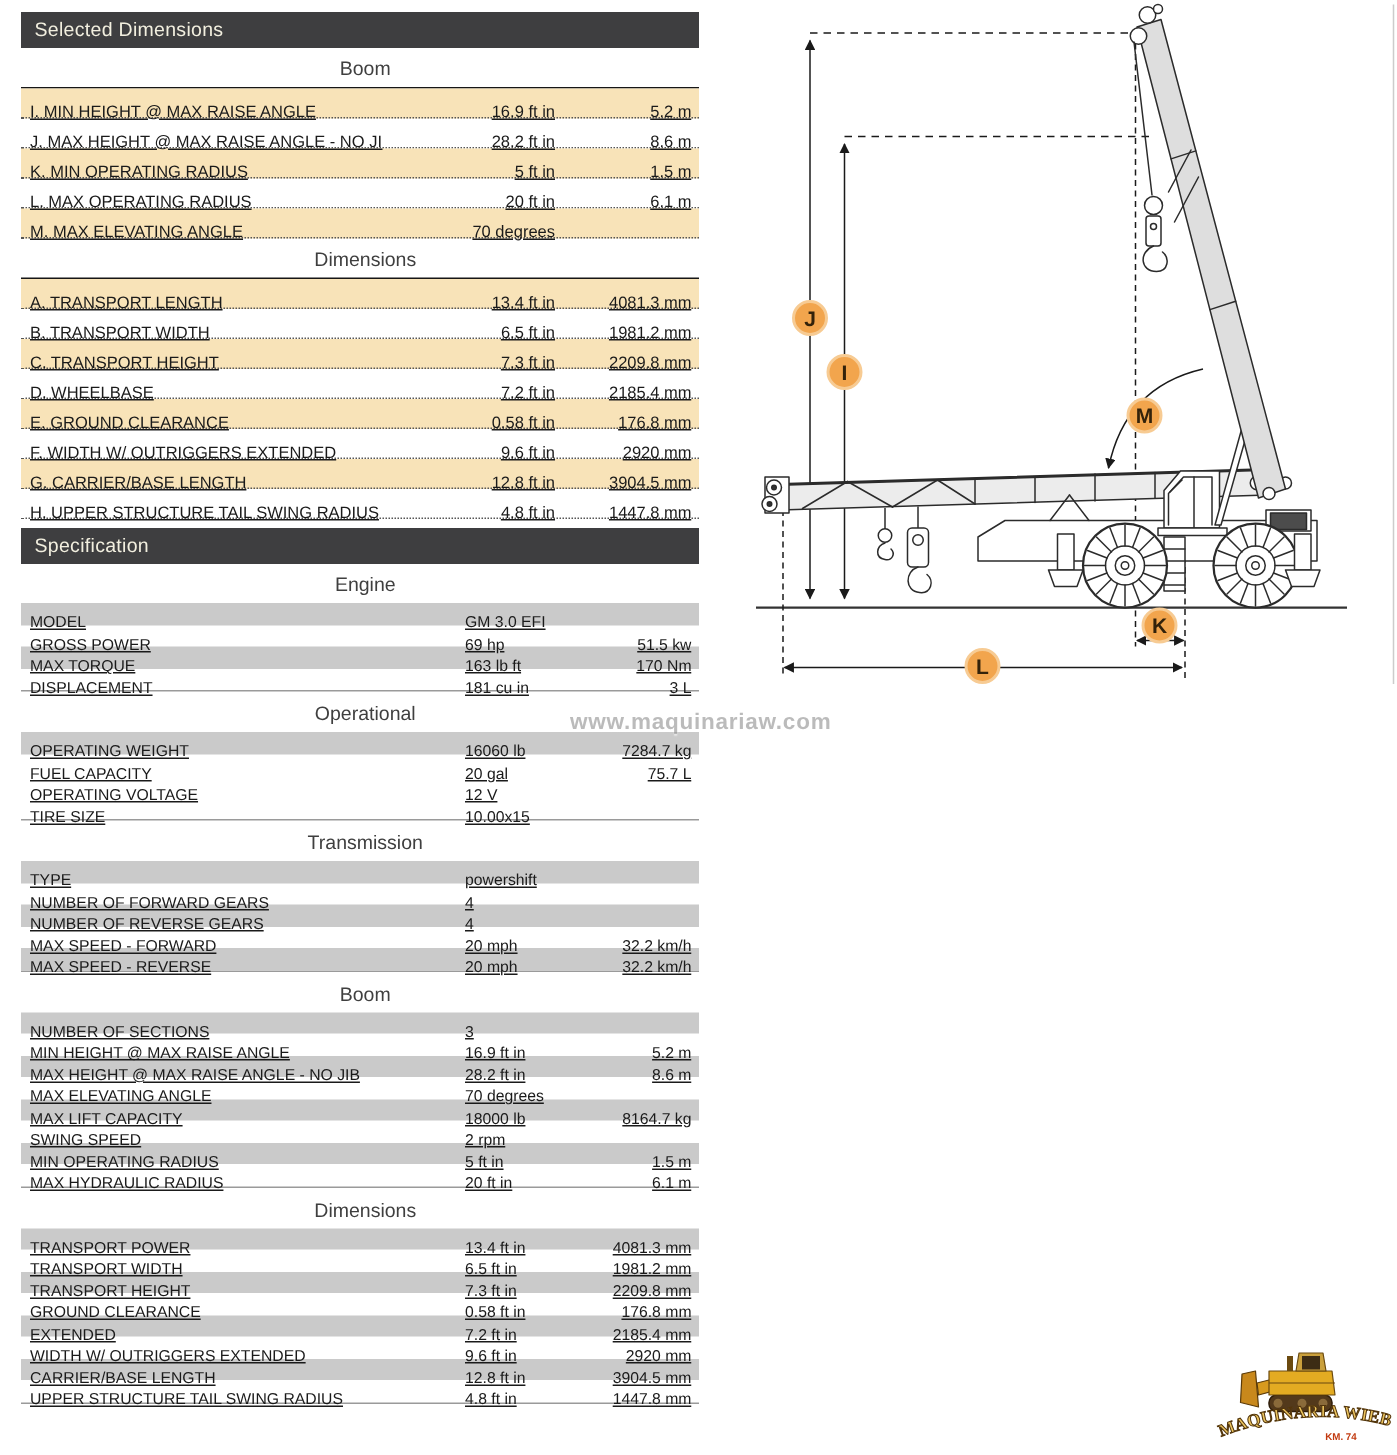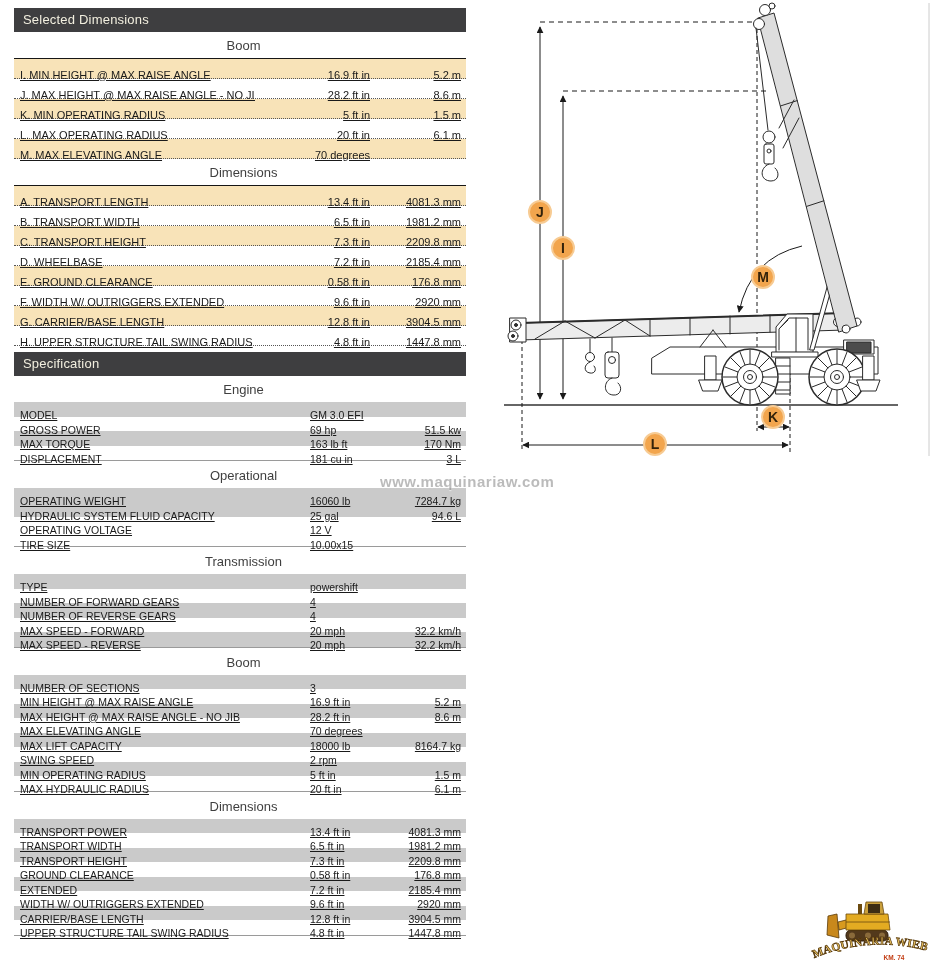--- a/index.html
+++ b/index.html
@@ -149,24 +149,24 @@
               <span class="c c2">3 L</span>
             </div>
           </div>
           <div class="section-heading">Operational</div>
           <div class="row-group">
             <div class="row stripe">
               <span class="c c0">OPERATING WEIGHT</span>
               <span class="c c1">16060 lb</span>
               <span class="c c2">7284.7 kg</span>
             </div>
-            <div class="row stripe">
-              <span class="c c0">HYDRAULIC SYSTEM FLUID CAPACITY</span>
-              <span class="c c1">25 gal</span>
-              <span class="c c2">94.6 L</span>
+            <div class="row">
+              <span class="c c0">FUEL CAPACITY</span>
+              <span class="c c1">20 gal</span>
+              <span class="c c2">75.7 L</span>
             </div>
             <div class="row">
               <span class="c c0">OPERATING VOLTAGE</span>
               <span class="c c1">12 V</span>
               <span class="c c2"></span>
             </div>
             <div class="row">
               <span class="c c0">TIRE SIZE</span>
               <span class="c c1">10.00x15</span>
               <span class="c c2"></span>

